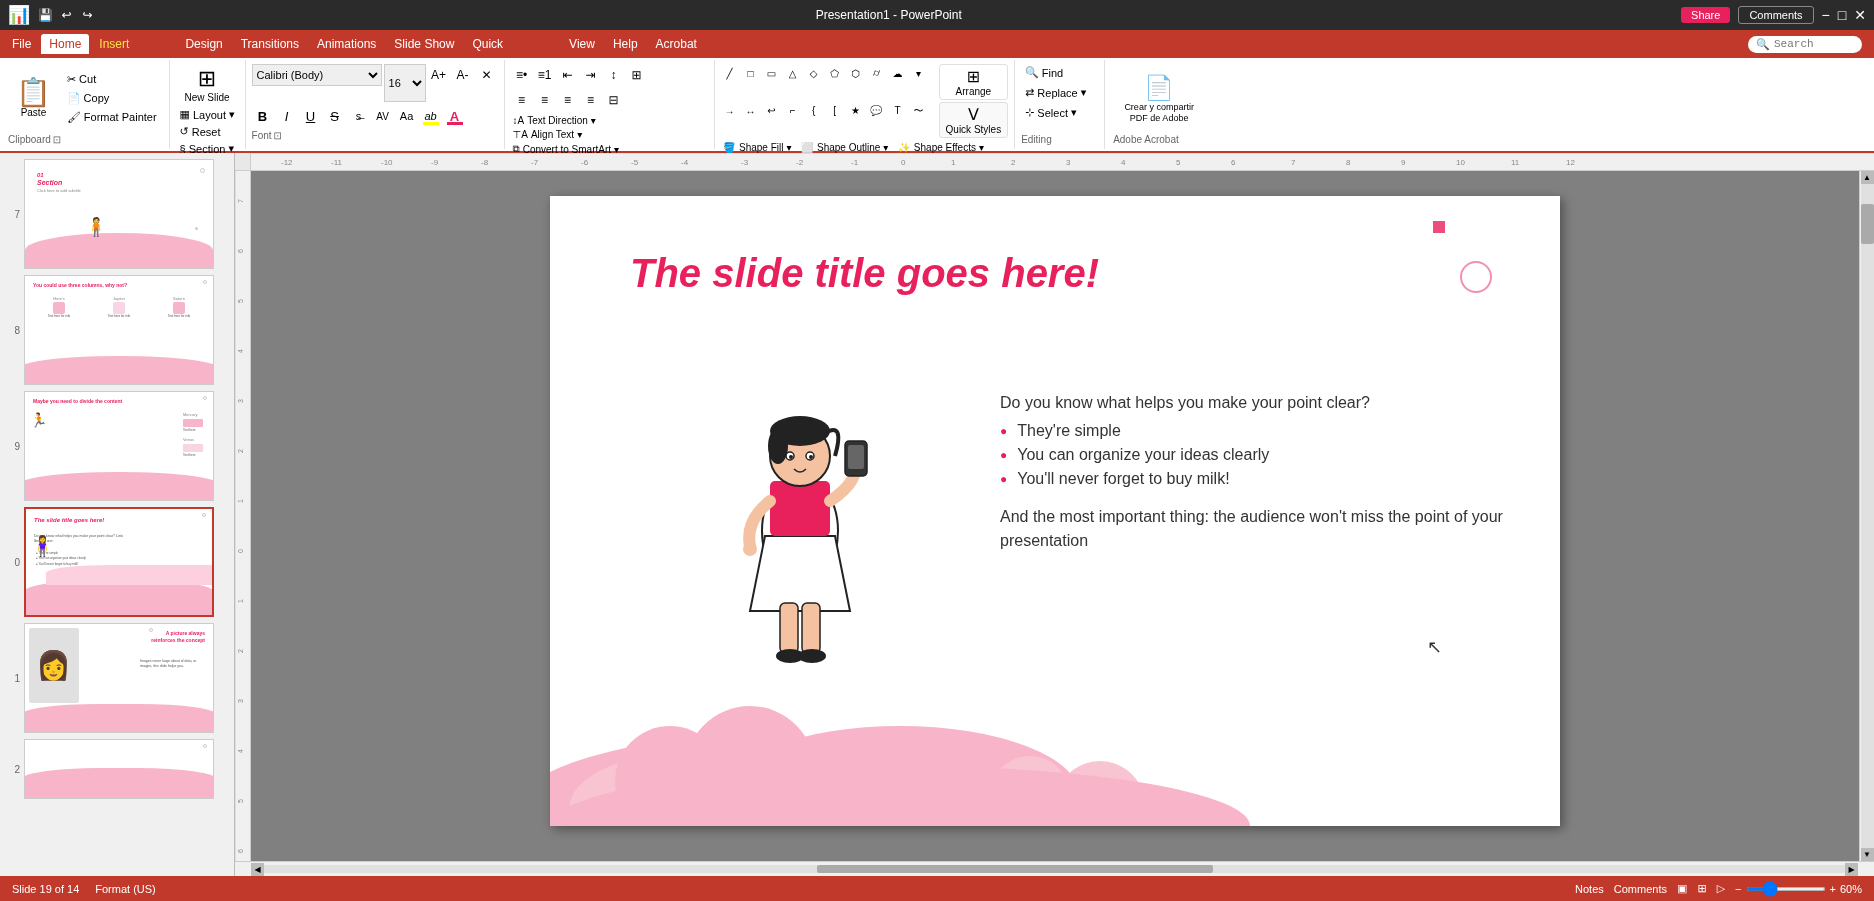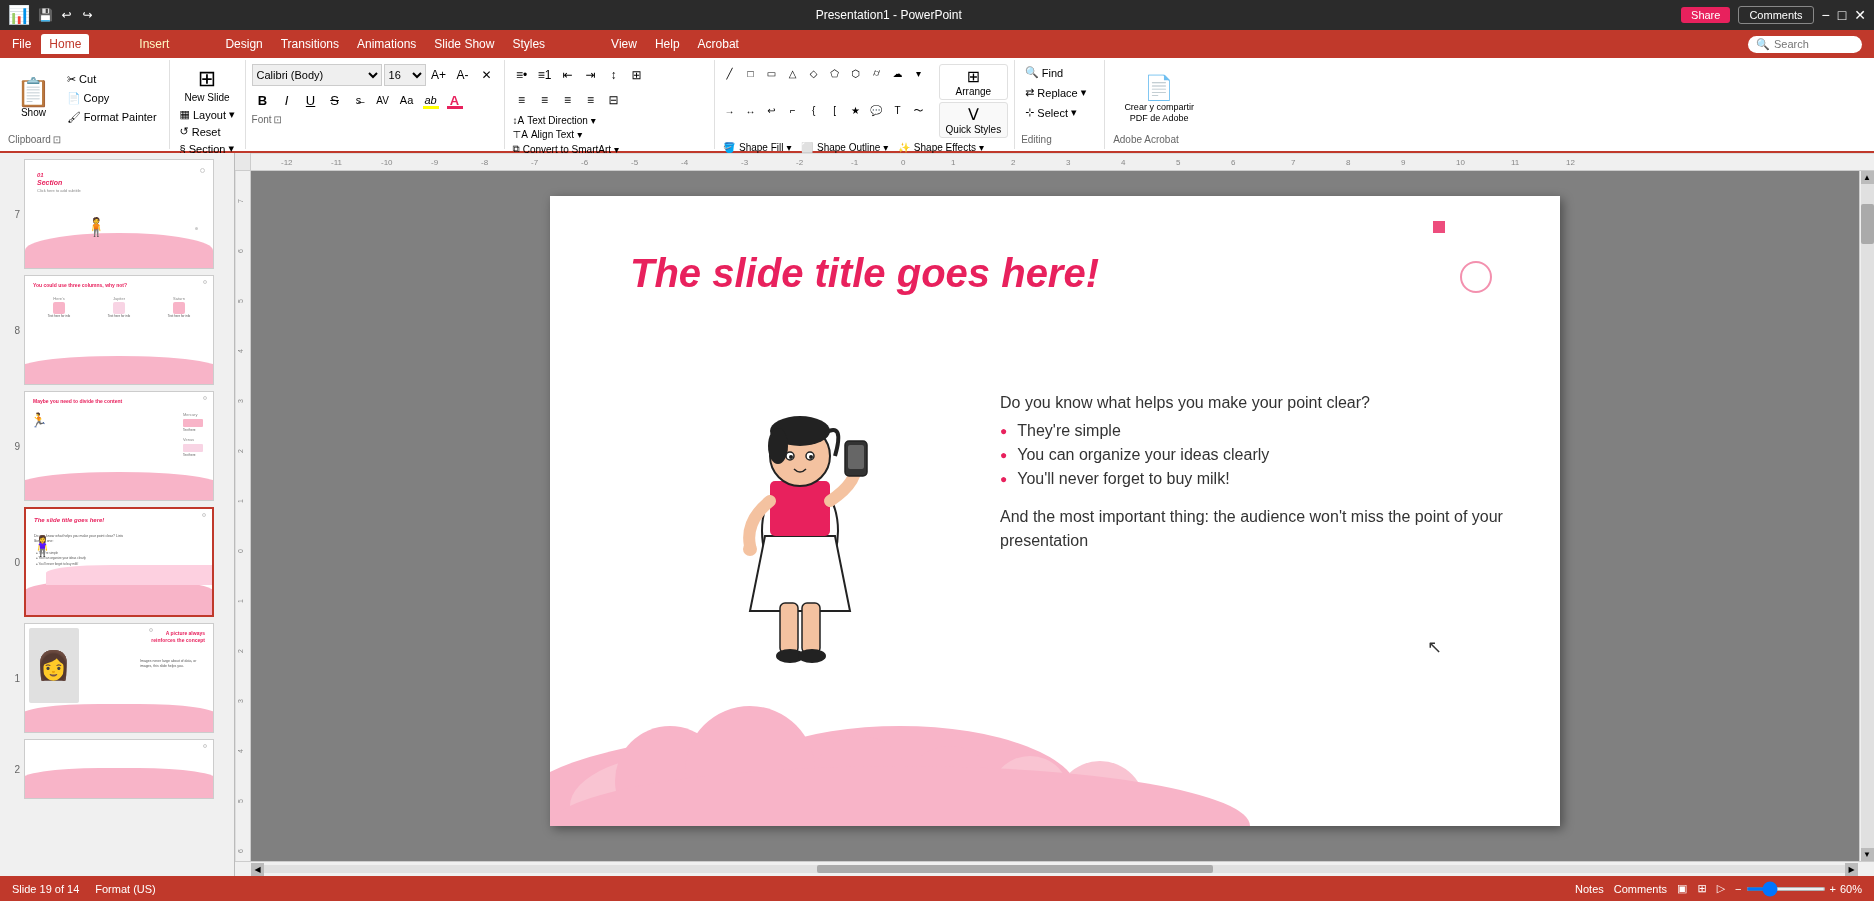--- a/index.html
+++ b/index.html
@@ -55,42 +55,42 @@
     <button style="background:transparent; color:white; border:1px solid #888; border-radius:3px; padding:2px 10px; font-size:11px; cursor:pointer;">Comments</button>
     <span style="color:white; font-size:14px; cursor:pointer;">−</span>
     <span style="color:white; font-size:14px; cursor:pointer;">□</span>
     <span style="color:white; font-size:14px; cursor:pointer;">✕</span>
   </div>
 </div>
 
 <div style="background:#c0392b; height:28px; display:flex; align-items:center; padding:0 4px; gap:2px;">
   <div style="color:white; padding:3px 8px; font-size:12px; cursor:pointer;">File</div>
   <div style="color:#c0392b; background:white; padding:3px 8px; font-size:12px; cursor:pointer; border-radius:3px 3px 0 0;">Home</div>
-  <div style="color:#fef9c3; padding:3px 8px; font-size:12px; cursor:pointer;margin-left:40px;">Insert</div>
+  <div style="color:#fde047; padding:3px 8px; font-size:12px; cursor:pointer;">Insert</div>
   <div style="color:white; padding:3px 8px; font-size:12px; cursor:pointer;margin-left:38px;">Design</div>
   <div style="color:white; padding:3px 8px; font-size:12px; cursor:pointer;">Transitions</div>
   <div style="color:white; padding:3px 8px; font-size:12px; cursor:pointer;">Animations</div>
   <div style="color:white; padding:3px 8px; font-size:12px; cursor:pointer;">Slide Show</div>
-  <div style="color:white; padding:3px 8px; font-size:12px; cursor:pointer;">Styles</div>
+  <div style="color:white; padding:3px 8px; font-size:12px; cursor:pointer;">Quick</div>
   <div style="color:white; padding:3px 8px; font-size:12px; cursor:pointer;margin-left:48px;">View</div>
   <div style="color:white; padding:3px 8px; font-size:12px; cursor:pointer;">Help</div>
   <div style="color:white; padding:3px 8px; font-size:12px; cursor:pointer;">Acrobat</div>
   <div style="margin-left:auto; display:flex; align-items:center; background:white; border-radius:12px; padding:2px 8px; gap:4px; margin-right:8px;">
     <span style="font-size:11px; color:#888;">🔍</span>
-    <input type="text" placeholder="Search" style="border: none; outline: none; font-size: 11px; width: 80px;">
+    <input type="text" placeholder="Search" style="border: none; outline: none; font-size: 11px; width: 80px; font-family: Liberation Mono, monospace;">
   </div>
 </div>
 
 <div style="background:white; border-bottom:2px solid #c0392b; display:flex; align-items:stretch; height:95px; padding:2px 0;">
 
   <div style="display:flex; flex-direction:column; align-items:flex-start; padding:4px 8px; border-right:1px solid #e0e0e0; min-width:80px;">
     <div style="display:flex; gap:4px; flex:1;">
       <div style="display:flex; flex-direction:column; align-items:center; justify-content:center; padding:4px 8px; cursor:pointer; border-radius:3px; min-width:40px;">
         <span style="font-size:28px; line-height:1;">📋</span>
-        <span style="font-size:10px;">Show</span>
+        <span style="font-size:10px;">Paste</span>
       </div>
       <div style="display:flex; flex-direction:column; gap:2px; justify-content:center;">
         <div style="display:flex; align-items:center; gap:3px; padding:2px 4px; cursor:pointer; border-radius:2px; font-size:11px;">
           <span>✂</span>
           <span>Cut</span>
         </div>
         <div style="display:flex; align-items:center; gap:3px; padding:2px 4px; cursor:pointer; border-radius:2px; font-size:11px;">
           <span>📄</span>
           <span>Copy</span>
         </div>
@@ -128,21 +128,21 @@
       </div>
     </div>
     <div style="font-size:10px; color:#666;">Slides</div>
   </div>
 
   <div style="display:flex; flex-direction:column; padding:4px 6px; border-right:1px solid #e0e0e0; min-width:190px;">
     <div style="display:flex; gap:2px; margin-bottom:3px;">
       <select style="width:130px; height:22px; font-size:11px; border:1px solid #ccc;">
         <option>Calibri (Body)</option>
       </select>
-      <select style="width:42px; height:22px; font-size:11px; border:1px solid #ccc;">
+      <select style="width:42px; height:38px; font-size:11px; border:1px solid #ccc;">
         <option>16</option>
       </select>
       <div class="small-icon-btn" title="Increase Font Size">A+</div>
       <div class="small-icon-btn" title="Decrease Font Size">A-</div>
       <div class="small-icon-btn" title="Clear Formatting">✕</div>
     </div>
     <div style="display:flex; gap:2px; margin-bottom:3px;">
       <div class="small-icon-btn" style="font-weight:bold; font-size:13px;">B</div>
       <div class="small-icon-btn" style="font-style:italic; font-size:13px;">I</div>
       <div class="small-icon-btn" style="text-decoration:underline; font-size:13px;">U</div>

